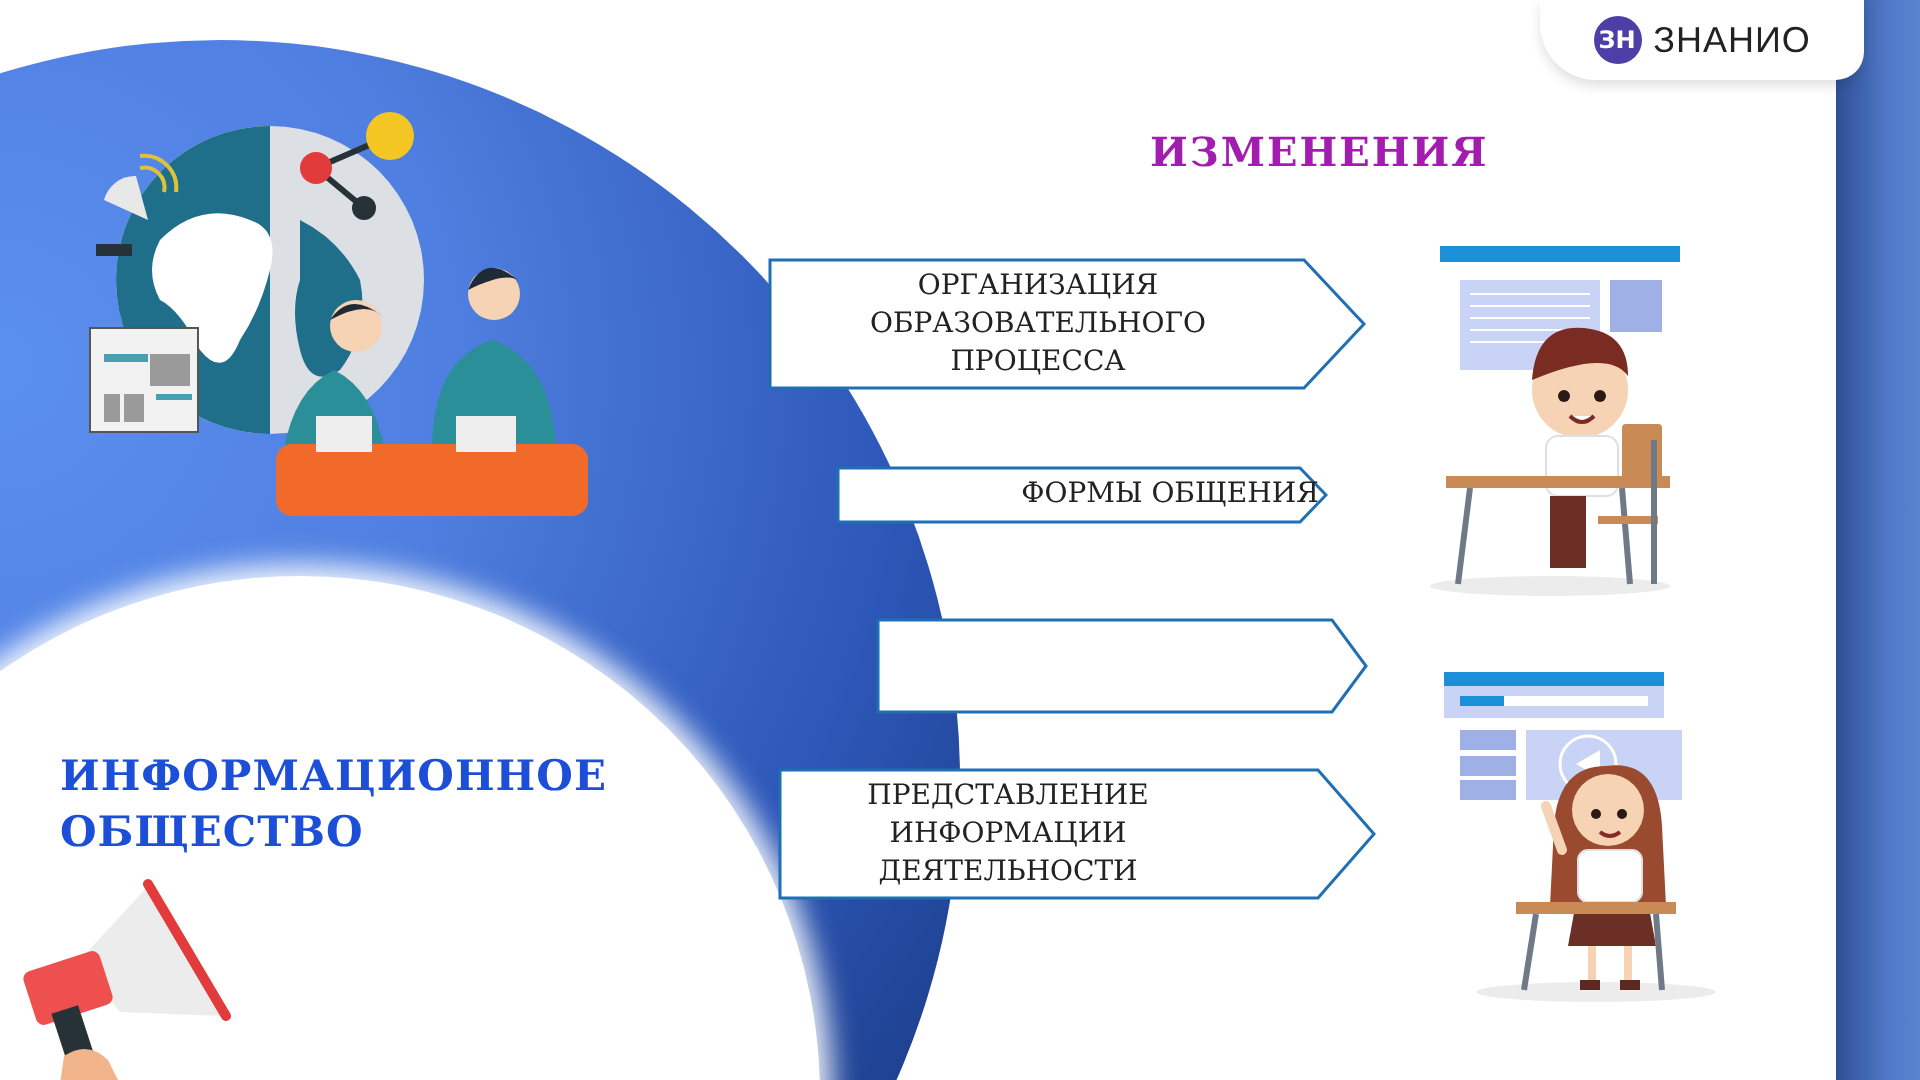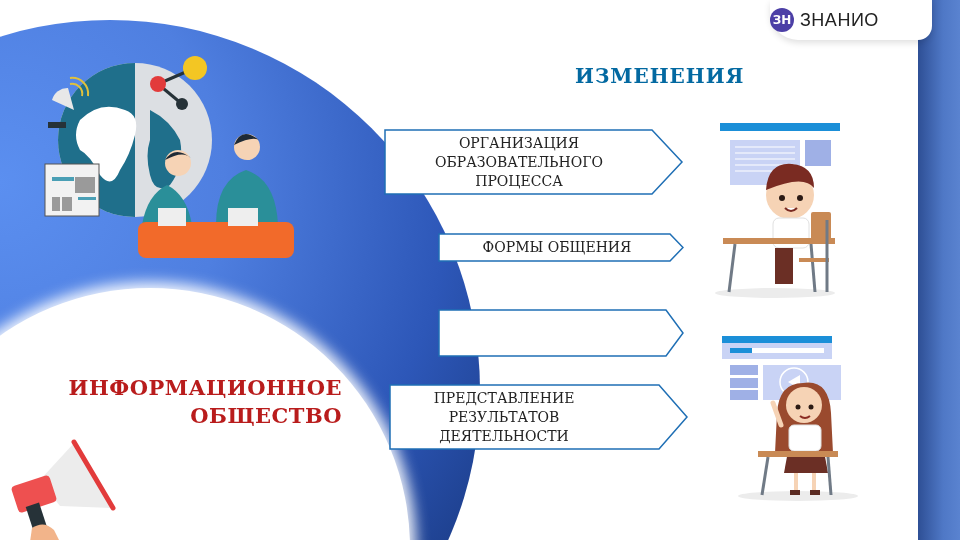--- a/index.html
+++ b/index.html
@@ -4,26 +4,26 @@
 <style>
   html,body{margin:0;padding:0;}
   body{width:960px;height:540px;position:relative;overflow:hidden;background:#ffffff;font-family:"DejaVu Serif",serif;}
   .big-circle{position:absolute;left:-260px;top:20px;width:740px;height:740px;border-radius:50%;
     background:radial-gradient(circle at 35% 22%, #5b8ff0 0%, #4f7fe0 30%, #2d57b8 60%, #17367c 85%, #0f2a66 100%);}
   .white-circle{position:absolute;left:-110px;top:288px;width:520px;height:520px;border-radius:50%;background:#ffffff;
     box-shadow:0 0 14px 6px rgba(255,255,255,0.9);}
   .right-strip{position:absolute;left:918px;top:0;width:42px;height:540px;
     background:linear-gradient(90deg,#2e4f95 0%,#4f78c6 60%,#5a83d0 100%);}
   .logo-tab{position:absolute;left:770px;top:0;width:162px;height:40px;background:#fff;border-radius:0 0 14px 28px;
-    box-shadow:0 3px 6px rgba(0,0,0,0.12);display:flex;align-items:center;justify-content:flex-start;gap:6px;}
+    box-shadow:0 3px 6px rgba(0,0,0,0.12);display:flex;align-items:center;justify-content:center;gap:6px;}
   .logo-mark{width:24px;height:24px;border-radius:50%;background:#4c3fa6;color:#fff;font-size:12px;font-weight:bold;
     display:flex;align-items:center;justify-content:center;font-family:"DejaVu Sans",sans-serif;}
   .logo-text{font-family:Liberation Sans, sans-serif;font-size:18px;color:#222;letter-spacing:0.5px;}
-  .heading{position:absolute;left:575px;top:64px;font-size:20px;font-weight:bold;color:#0369a1;letter-spacing:1px;}
-  .main-title{position:absolute;left:30px;top:374px;width:312px;text-align:right;font-size:21px;font-weight:bold;color:#b91c1c;line-height:28px;letter-spacing:0.5px;}
+  .heading{position:absolute;left:575px;top:64px;font-size:20px;font-weight:bold;color:#a21caf;letter-spacing:1px;}
+  .main-title{position:absolute;left:30px;top:374px;width:312px;text-align:left;font-size:21px;font-weight:bold;color:#1d4ed8;line-height:28px;letter-spacing:0.5px;}
   .arrow-box{position:absolute;display:flex;align-items:center;justify-content:center;text-align:center;color:#222;font-size:14px;line-height:19px;}
   .arrow-box svg{position:absolute;left:0;top:0;}
   .arrow-box span{position:relative;z-index:1;white-space:pre-line;}
   .illus{position:absolute;}
 </style>
 </head>
 <body>
 
 <div class="big-circle"></div>
 <div class="white-circle"></div>
@@ -78,39 +78,39 @@
 
 <div class="arrow-box" style="left:384px;top:129px;width:300px;height:66px;">
   <svg width="300" height="66">
       <polygon points="1,1 268,1 298,33 268,65 1,65" fill="#fff" stroke="#1f6fb5" stroke-width="1.5"></polygon>
     </svg>
   <span style="margin-right:30px;">ОРГАНИЗАЦИЯ
 ОБРАЗОВАТЕЛЬНОГО
 ПРОЦЕССА</span>
 </div>
 
-<div class="arrow-box" style="left:438px;top:233px;width:246px;height:29px;">
+<div class="arrow-box" style="left:418px;top:233px;width:246px;height:29px;padding-left:48px;">
   <svg width="246" height="29">
       <polygon points="1,1 232,1 245,14.5 232,28 1,28" fill="#fff" stroke="#1f6fb5" stroke-width="1.5"></polygon>
     </svg>
   <span style="margin-right:8px;">ФОРМЫ ОБЩЕНИЯ</span>
 </div>
 
 <div class="arrow-box" style="left:438px;top:309px;width:246px;height:48px;">
   <svg width="246" height="48">
       <polygon points="1,1 228,1 245,24 228,47 1,47" fill="#fff" stroke="#1f6fb5" stroke-width="1.5"></polygon>
     </svg>
 </div>
 
 <div class="arrow-box" style="left:389px;top:384px;width:300px;height:66px;">
   <svg width="300" height="66">
       <polygon points="1,1 270,1 298,33 270,65 1,65" fill="#fff" stroke="#1f6fb5" stroke-width="1.5"></polygon>
     </svg>
   <span style="margin-right:70px;">ПРЕДСТАВЛЕНИЕ
-РЕЗУЛЬТАТОВ
+ИНФОРМАЦИИ
 ДЕЯТЕЛЬНОСТИ</span>
 </div>
 
 <svg class="illus" style="left:715px;top:120px;" width="130" height="180" viewBox="0 0 130 180">
   <rect x="5" y="3" width="120" height="8" fill="#1b8fd8"></rect>
   <rect x="15" y="20" width="70" height="45" fill="#c9d3f5"></rect>
   <g stroke="#fff" stroke-width="1">
       <line x1="20" y1="27" x2="80" y2="27"></line>
       <line x1="20" y1="33" x2="80" y2="33"></line>
       <line x1="20" y1="39" x2="80" y2="39"></line>

